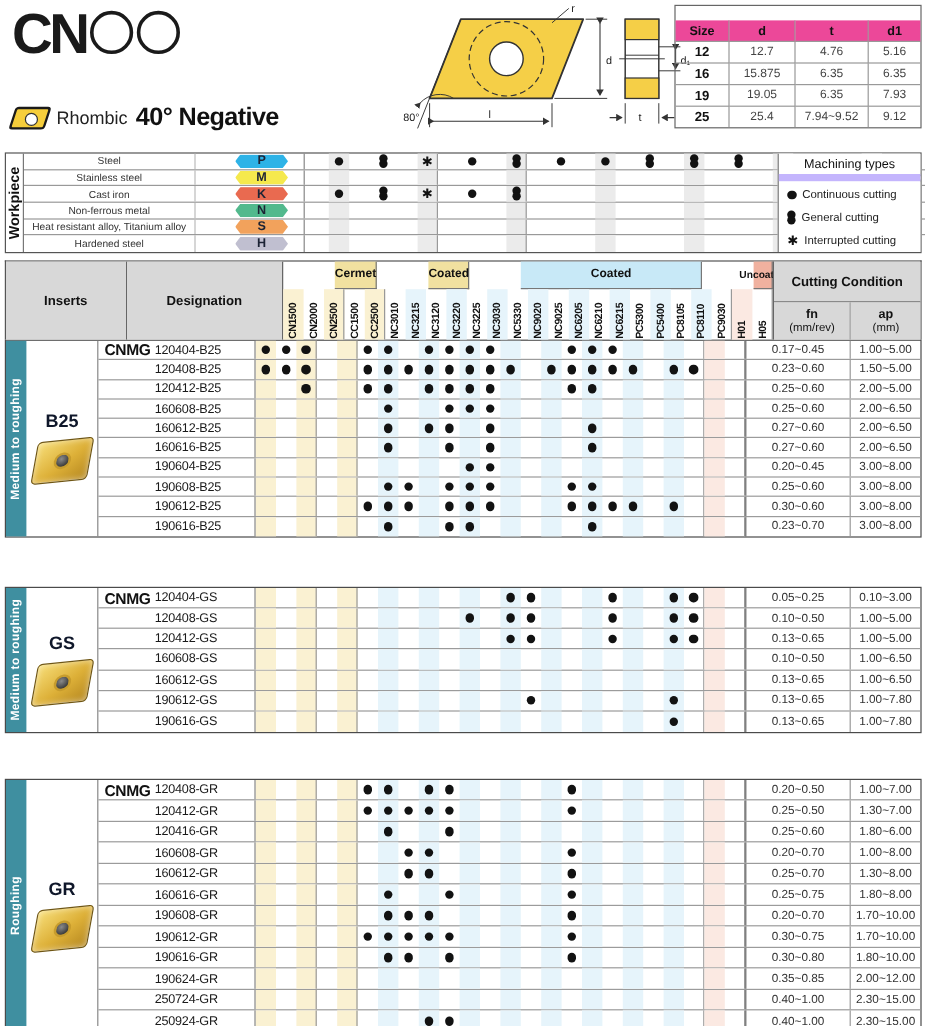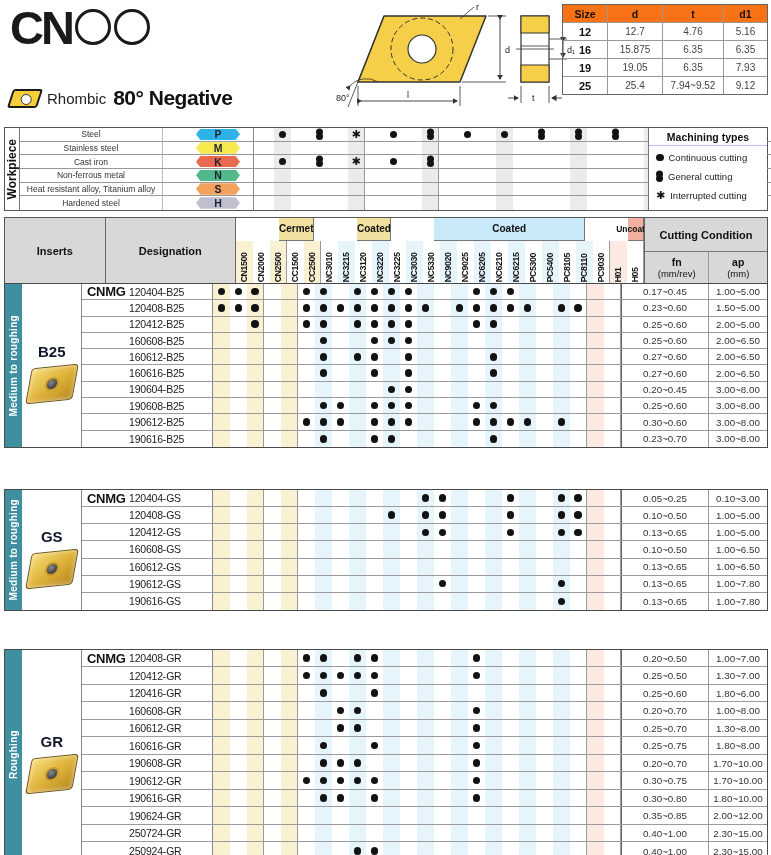--- a/index.html
+++ b/index.html
@@ -15,42 +15,42 @@
   .rhombic-icon::after { content:""; position:absolute; left:50%; top:50%; width:9px; height:9px; margin:-4.5px 0 0 -4.5px; background:#fff; border:1px solid #333; border-radius:50%; transform:skewX(18deg); }
   .sub-shape { font-size:15px; color:#222; }
   .sub-angle { font-size:21px; font-weight:bold; color:#111; letter-spacing:-0.5px; }
 
   
   .dims { position:absolute; left:562px; top:4px; width:206px; border:1px solid #666; font-size:10px; }
   .dims-title { background:#d9d9d9; text-align:center; font-weight:bold; font-size:10.5px; padding:3px 0; border-bottom:1px solid #777; }
   .dims-row { display:grid; grid-template-columns:45px 55px 61px 43px; }
   .dims-row > div { border-right:1px solid #999; border-bottom:1px solid #999; text-align:center; padding:2.5px 0; color:#444; }
   .dims-row > div:last-child { border-right:none; }
-  .dims-row.hdr > div { background:#f97316; font-weight:bold; color:#111; font-size:10.5px; }
+  .dims-row.hdr > div { background:#ec4899; font-weight:bold; color:#111; font-size:10.5px;margin-top:12px; }
   .dims-row .size { font-weight:bold; font-size:11px; color:#111; }
   .dims-row:last-child > div { border-bottom:none; }
 
   
   .drawing { position:absolute; left:336px; top:2px; }
   .drawing text { font-size:9px; fill:#222; font-family:"Liberation Sans",sans-serif; }
 
   
   .wp { position:absolute; left:4px; top:127px; width:764px; height:84px; border:1px solid #555; display:flex; }
   .wp-side { width:23px; border-right:1px solid #777; display:flex; align-items:center; justify-content:center; }
   .wp-side span { writing-mode:vertical-rl; transform:rotate(180deg); font-weight:bold; font-size:12px; color:#111; }
   .wp-rows { flex:1; display:flex; flex-direction:column; }
   .wp-row { display:flex; height:13.67px; border-bottom:1px solid #999;gap:20px; }
   .wp-row:last-child { border-bottom:none; }
   .wp-name { width:143px; display:flex; align-items:center; justify-content:center; font-size:8.5px; color:#333; border-right:1px solid #bbb; }
   .wp-hex { width:71px; display:flex; align-items:center; justify-content:center; border-right:1px solid #888; }
   .hex { width:44px; height:11.5px; display:flex; align-items:center; justify-content:center; font-weight:bold; font-size:10.5px; color:#1c2335; clip-path:polygon(10% 0,90% 0,100% 50%,90% 100%,10% 100%,0 50%); }
   .wp-gcell { width:17px; display:flex; align-items:center; justify-content:center; }
   .wp-gcell.t { background:#ebebeb; }
   .wp-legend { position:absolute; right:0; top:0; width:119px; height:82px; border-left:1px solid #777; background:#fff; }
-  .wp-legend-title { text-align:center; font-weight:bold; font-size:10.5px; padding:3px 0 2px; border-bottom:1px solid #c4b5fd; }
+  .wp-legend-title { text-align:center; font-weight:normal; font-size:10.5px; padding:3px 0 2px; border-bottom:6px solid #c4b5fd; }
   .wp-legend-item { display:flex; align-items:center; gap:5px; padding:3.5px 0 0 7px; font-size:9.5px; color:#222; height:19px; }
 
   
   .mk-c { width:7.5px; height:7.5px; background:#121212; border-radius:50%; flex:none; }
   .mk-g { width:7px; height:7px; background:#121212; border-radius:50%; box-shadow:0 -4.5px 0 0 #121212; margin-top:4.5px; flex:none; }
   .mk-i { font-size:11px; font-weight:bold; color:#121212; line-height:1; font-family:"DejaVu Sans",sans-serif; flex:none; }
 
   
   .main { position:absolute; left:4px; top:217px; width:764px; }
   .main-header { display:flex; height:66px; border:1px solid #555; border-bottom:none; }
@@ -98,21 +98,21 @@
 <div class="page">
 
   <div class="logo">
     <div class="logo-text">CN</div>
     <div class="logo-circle"></div>
     <div class="logo-circle"></div>
   </div>
   <div class="subtitle">
     <span class="rhombic-icon"></span>
     <span class="sub-shape">Rhombic</span>
-    <span class="sub-angle">80° Negative</span>
+    <span class="sub-angle">40° Negative</span>
   </div>
 
   <svg class="drawing" width="245" height="120" viewBox="0 0 245 120">
     <defs>
       <marker id="ah" markerWidth="7" markerHeight="7" refX="5" refY="3.5" orient="auto">
         <path d="M0,0 L6,3.5 L0,7 Z" fill="#333"></path>
       </marker>
     </defs>
 
     <polygon points="22,80 48,14 150,14 124,80" fill="#f5cf47" stroke="#333" stroke-width="1.5" stroke-linejoin="round"></polygon>

